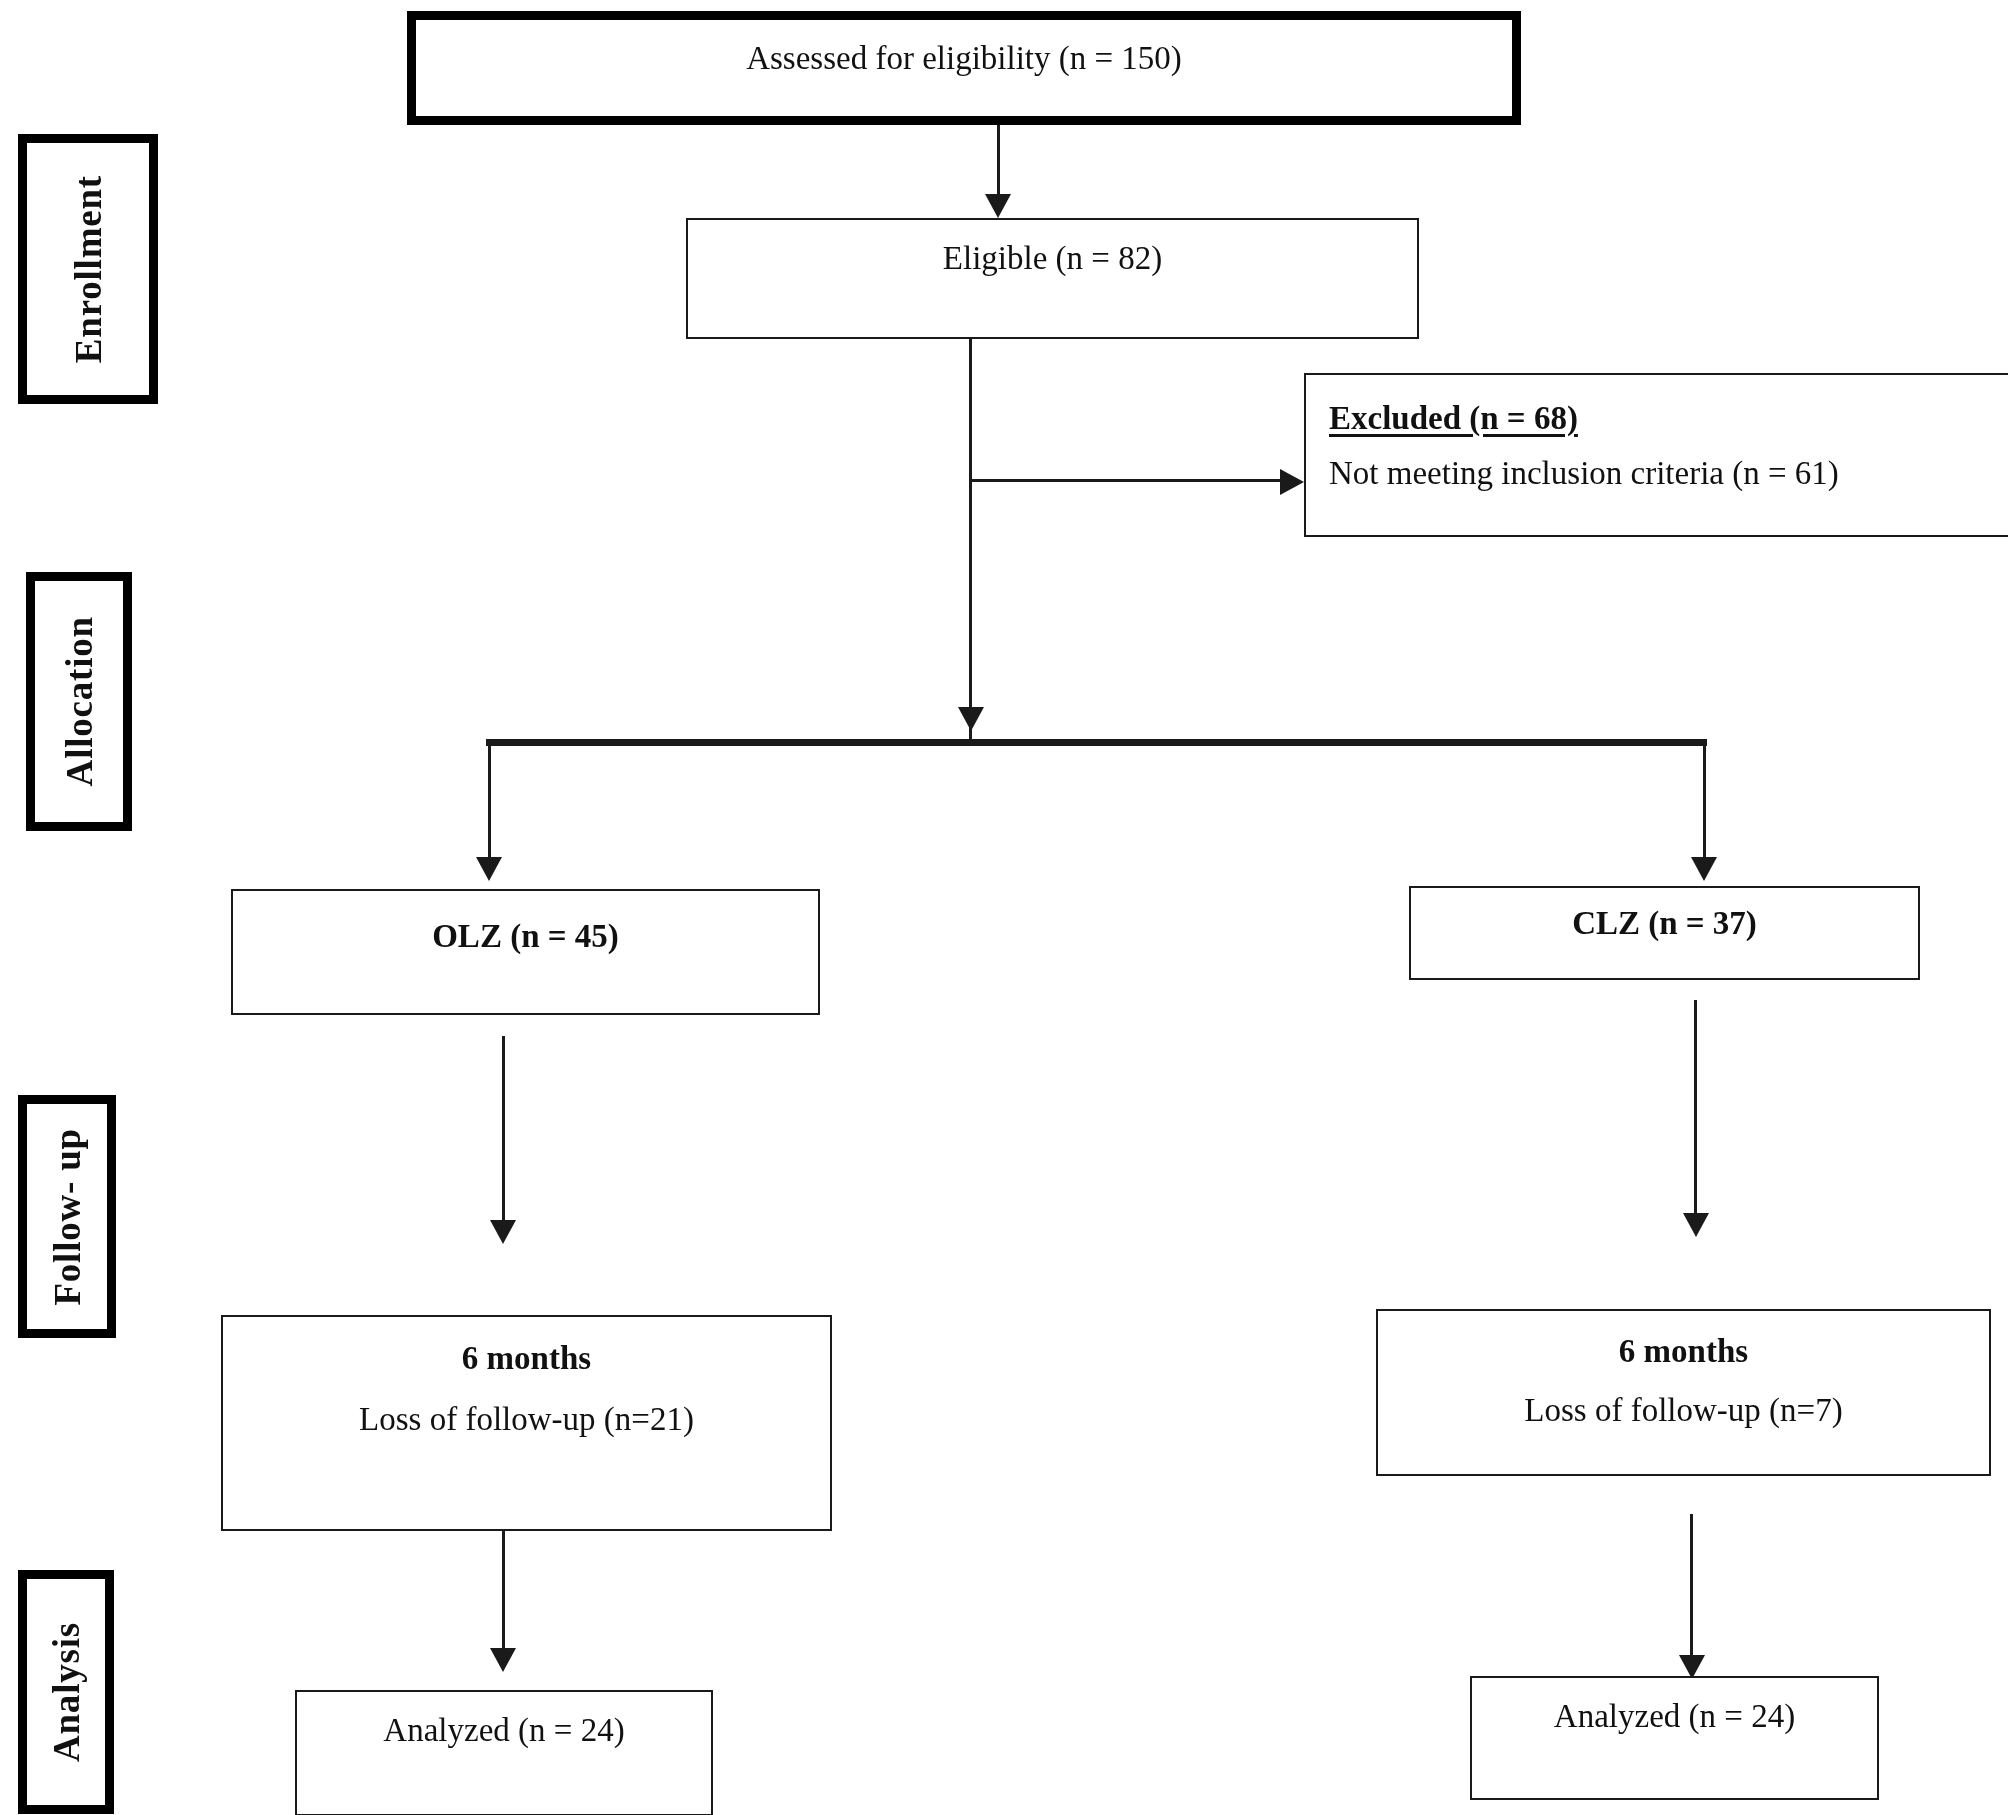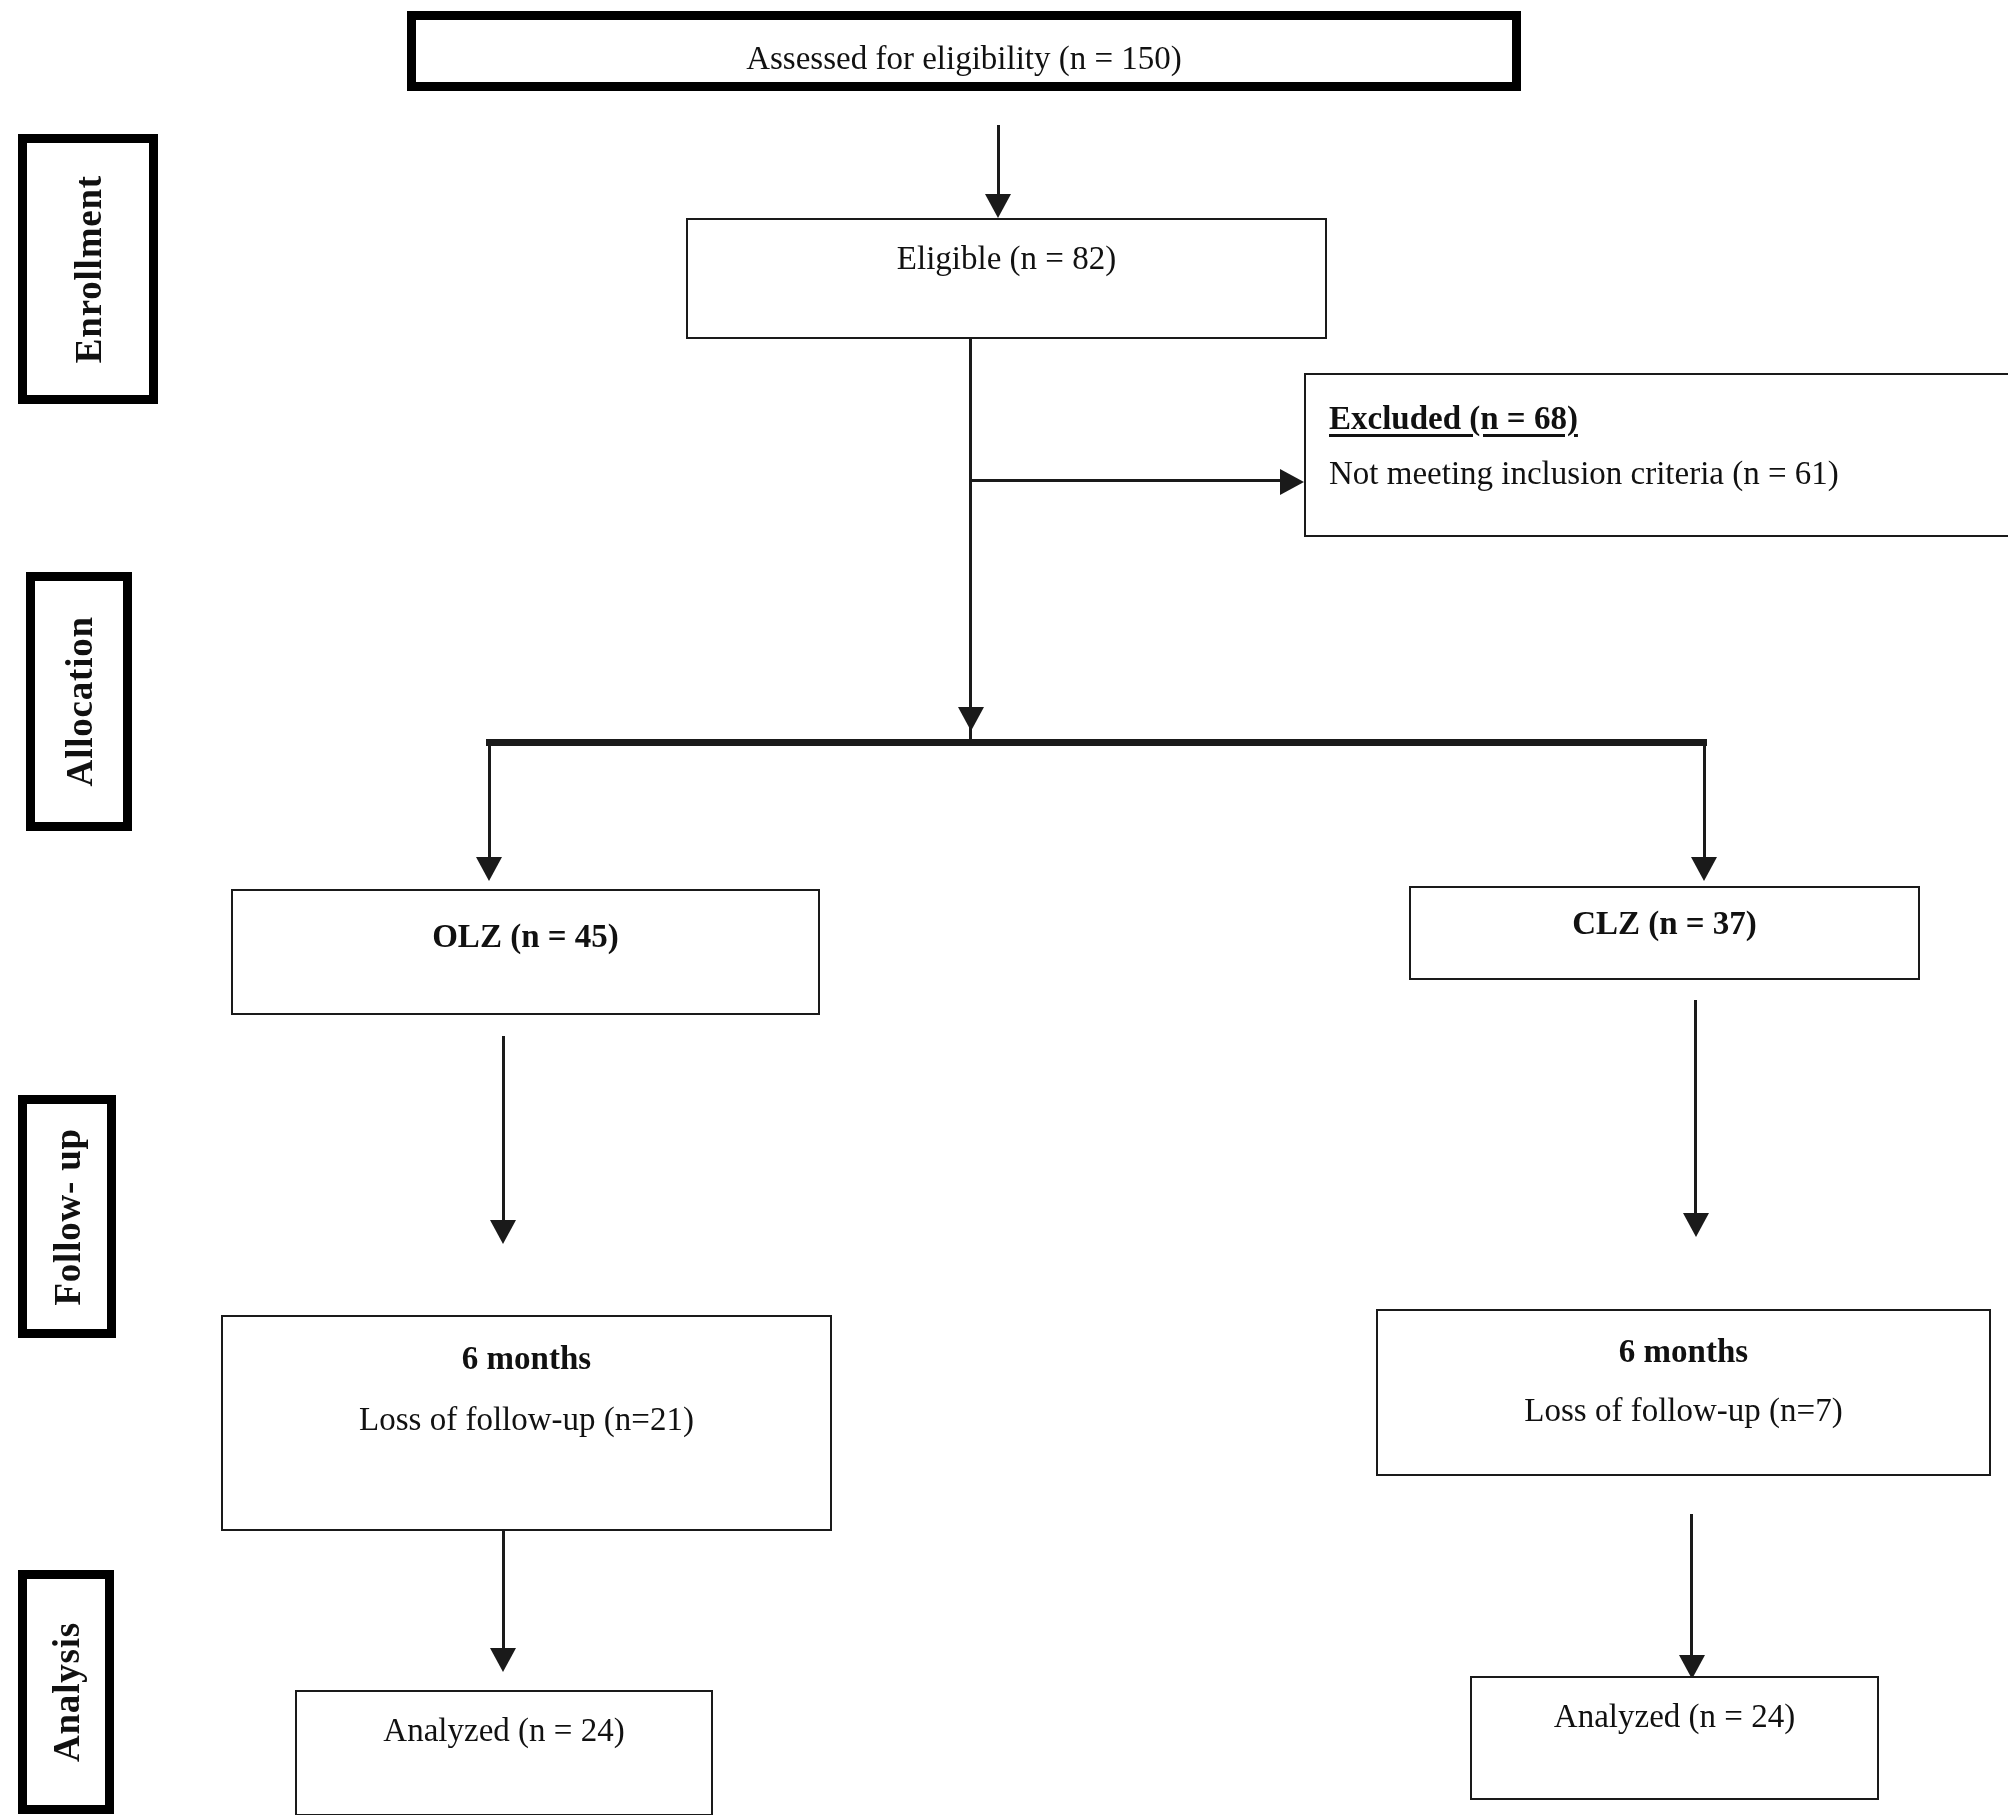--- a/index.html
+++ b/index.html
@@ -110,28 +110,28 @@
   </div>
 
   <div class="stage" style="left:18px; top:1095px; width:98px; height:243px;">
     <span>Follow- up</span>
   </div>
 
   <div class="stage" style="left:18px; top:1570px; width:96px; height:244px;">
     <span>Analysis</span>
   </div>
 
-  <div class="node thick" style="left:407px; top:11.4px; width:1114px; height:80px; justify-content:flex-start; padding-top:18px;">
+  <div class="node thick" style="left:407px; top:11.4px; width:1114px; height:114px; justify-content:flex-start; padding-top:18px;">
     <div class="line">Assessed for eligibility (n = 150)</div>
   </div>
 
   <div class="vline" style="left:997px; top:125px; height:73px;"></div>
   <div class="arrow-down" style="left:985px; top:194px;"></div>
 
-  <div class="node" style="left:686px; top:218px; width:641px; height:121px; justify-content:flex-start; padding-top:18px;">
+  <div class="node" style="left:686px; top:218px; width:733px; height:121px; justify-content:flex-start; padding-top:18px;">
     <div class="line">Eligible (n = 82)</div>
   </div>
 
   <div class="vline" style="left:969px; top:339px; height:404px;"></div>
 
   <div class="hline" style="left:971px; top:479px; width:311px;"></div>
   <div class="arrow-right" style="left:1280px; top:469px;"></div>
 
   <div class="node leftalign" style="left:1304px; top:373px; width:784px; height:164px; justify-content:flex-start; padding:23px 0 8px 23px;">
     <div class="line bold underline">Excluded (n = 68)</div>

